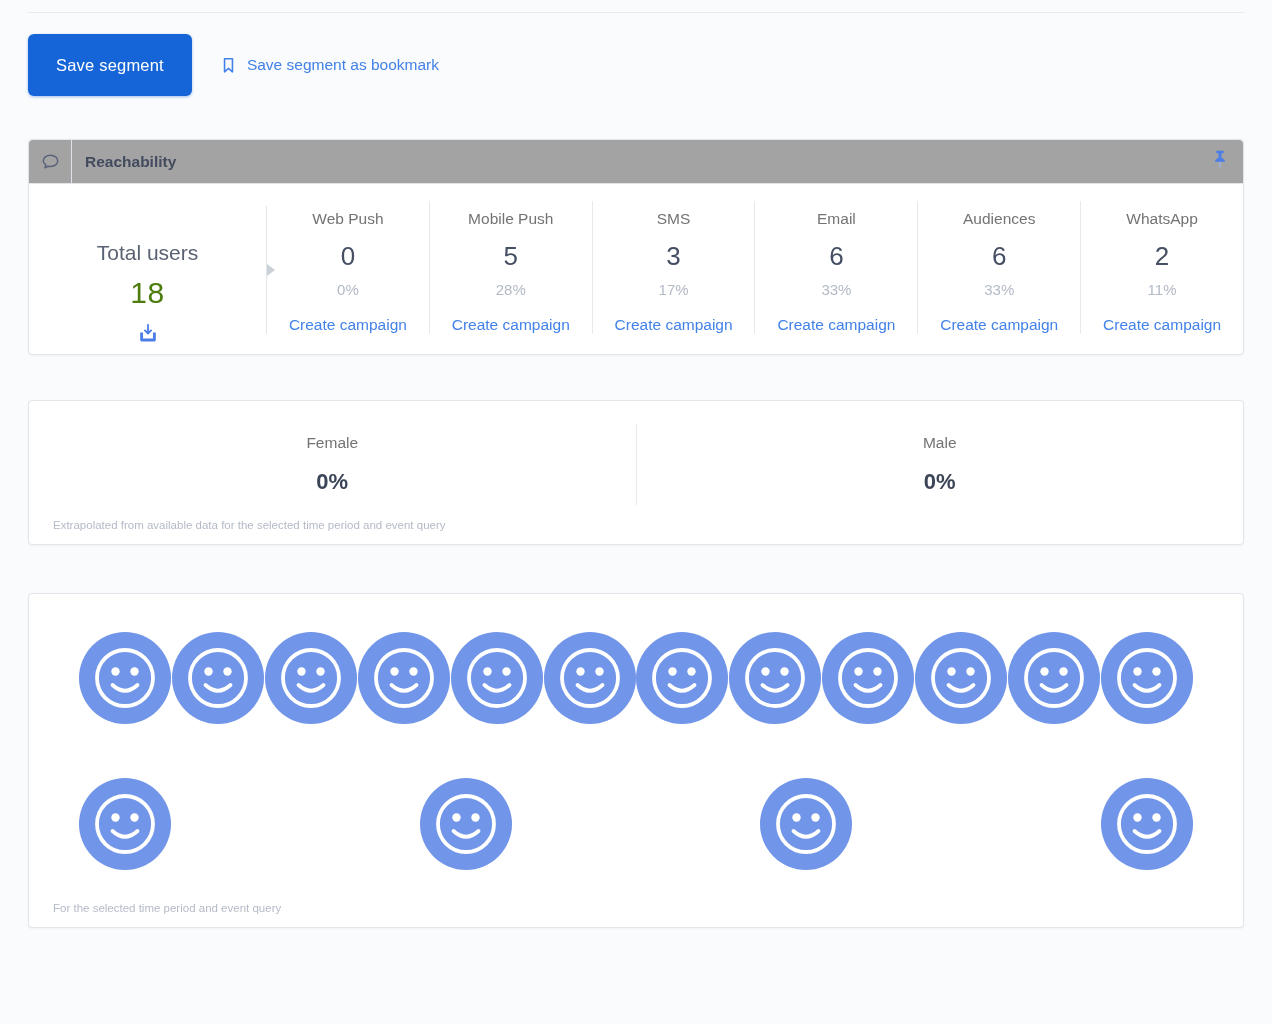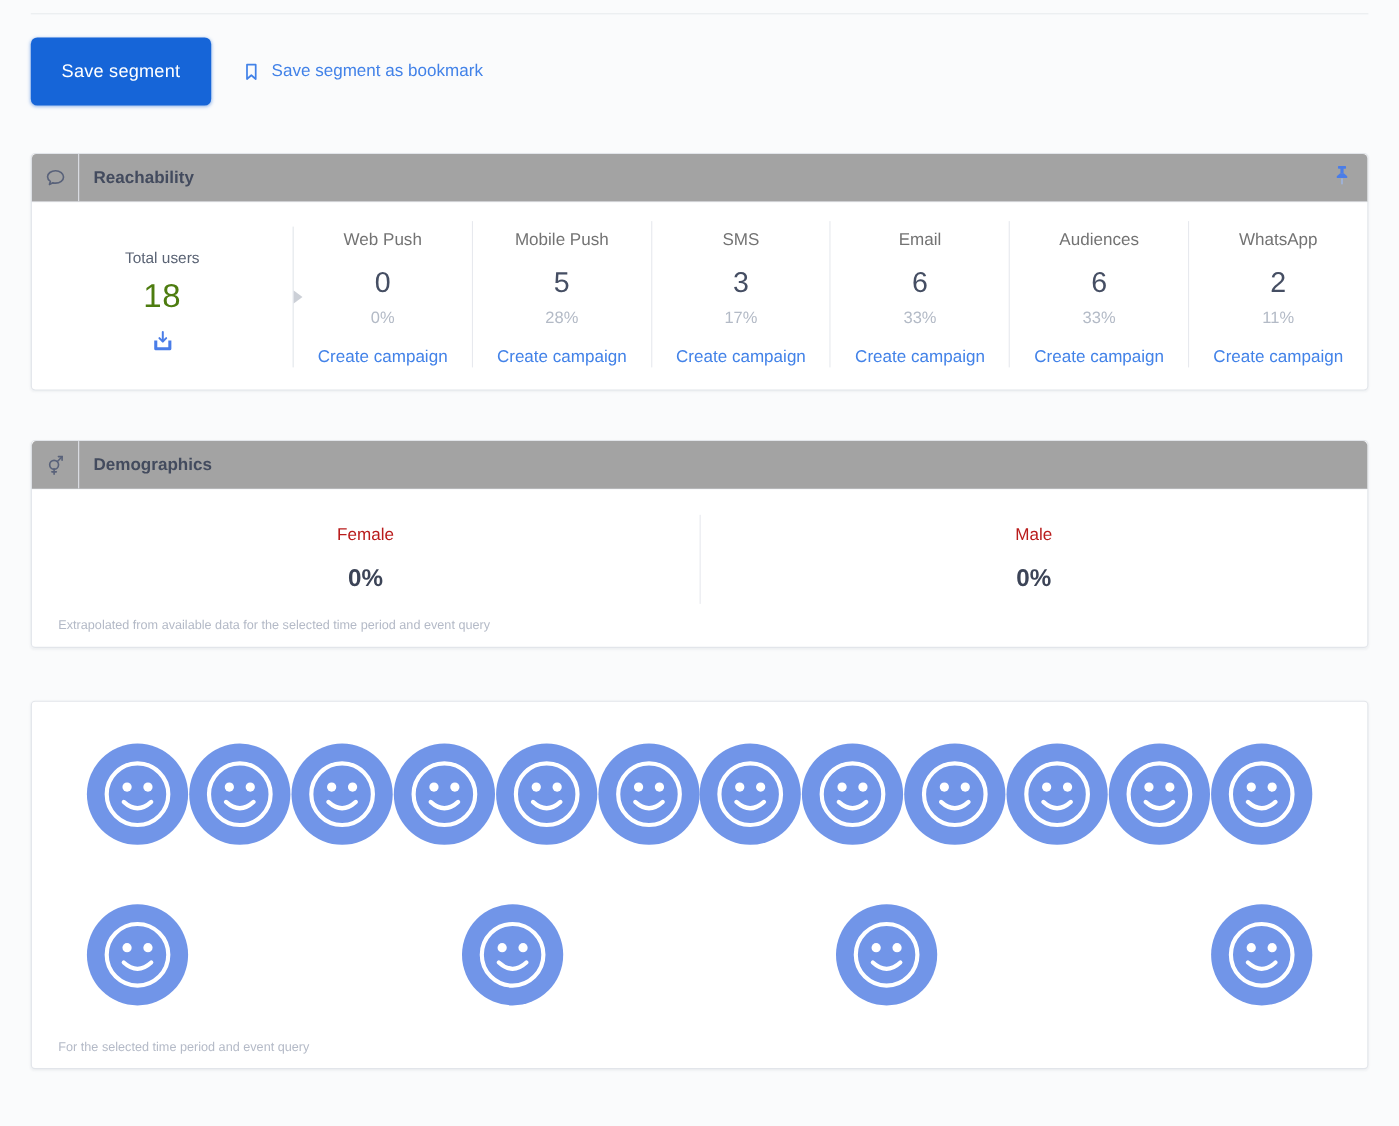--- a/index.html
+++ b/index.html
@@ -57,21 +57,21 @@
     display:flex; align-items:center; justify-content:center;
   }
 
   
   .panel-reachability { margin-top:43px; }
   .reach-body { display:flex; align-items:stretch; }
   .total-block {
     width:237px; flex:0 0 237px;
     display:flex; flex-direction:column; align-items:center;
   }
-  .total-label { margin-top:42px; font-size:14px; color:#5a6374; }
+  .total-label { margin-top:57px; font-size:21px; color:#5a6374; }
   .total-value { margin-top:11px; font-size:30px; font-weight:500; color:#4d7c0f; letter-spacing:.5px; }
   .download-btn { margin-top:9px; background:none; border:none; padding:2px; cursor:pointer; }
   .total-divider { position:relative; width:1px; background:#e2e5ea; margin:22px 0 20px; }
   .total-caret {
     position:absolute; left:1px; top:50%; transform:translateY(-50%);
     width:0; height:0; cursor:pointer;
     border-left:8px solid #ccd0d7;
     border-top:6px solid transparent;
     border-bottom:6px solid transparent;
   }
@@ -87,21 +87,21 @@
   .ch-link {
     margin-top:18px; font-size:15.5px; font-weight:500;
     color:var(--color-link,#4282e8); text-decoration:none; cursor:pointer;
   }
 
   
   .panel-demographics { margin-top:45px; }
   .demo-body { display:flex; padding:23px 0 12px; }
   .demo-half { flex:1; text-align:center; padding:10px 0; }
   .demo-half + .demo-half { border-left:1px solid #e7e9ee; }
-  .demo-label { font-size:15.5px; color:#b91c1c; }
+  .demo-label { font-size:15.5px; color:#737373; }
   .demo-value { margin-top:17px; font-size:22px; font-weight:700; color:#3c4457; }
   .panel-footnote { padding:2px 0 13px 24px; font-size:11.5px; color:#b4bac7; }
 
   
   .panel-people { margin-top:48px; }
   .people-grid {
     display:flex; flex-wrap:wrap; justify-content:space-between;
     padding:38px 50px 0; row-gap:54px;
   }
   .avatar {
@@ -205,33 +205,20 @@
           <div class="ch-label">WhatsApp</div>
           <div class="ch-value">2</div>
           <div class="ch-percent">11%</div>
           <a class="ch-link">Create campaign</a>
         </div>
       </div>
     </div>
   </div>
 
   <div class="panel panel-demographics">
-    <div class="panel-header">
-      <div class="panel-icon-cell">
-        <svg width="21" height="21" viewBox="0 0 24 24" fill="none" stroke="#59627a" stroke-width="1.7" stroke-linecap="round">
-          <circle cx="10.5" cy="12" r="4.6"></circle>
-          <path d="M13.9 8.6L18.8 3.7"></path>
-          <path d="M15 3.5h3.8v3.8"></path>
-          <path d="M10.5 16.6v5.2"></path>
-          <path d="M8.2 19.4h4.6"></path>
-        </svg>
-      </div>
-      <div class="panel-title">Demographics</div>
-      <div class="panel-spacer"></div>
-    </div>
     <div class="demo-body">
       <div class="demo-half">
         <div class="demo-label">Female</div>
         <div class="demo-value">0%</div>
       </div>
       <div class="demo-half">
         <div class="demo-label">Male</div>
         <div class="demo-value">0%</div>
       </div>
     </div>

